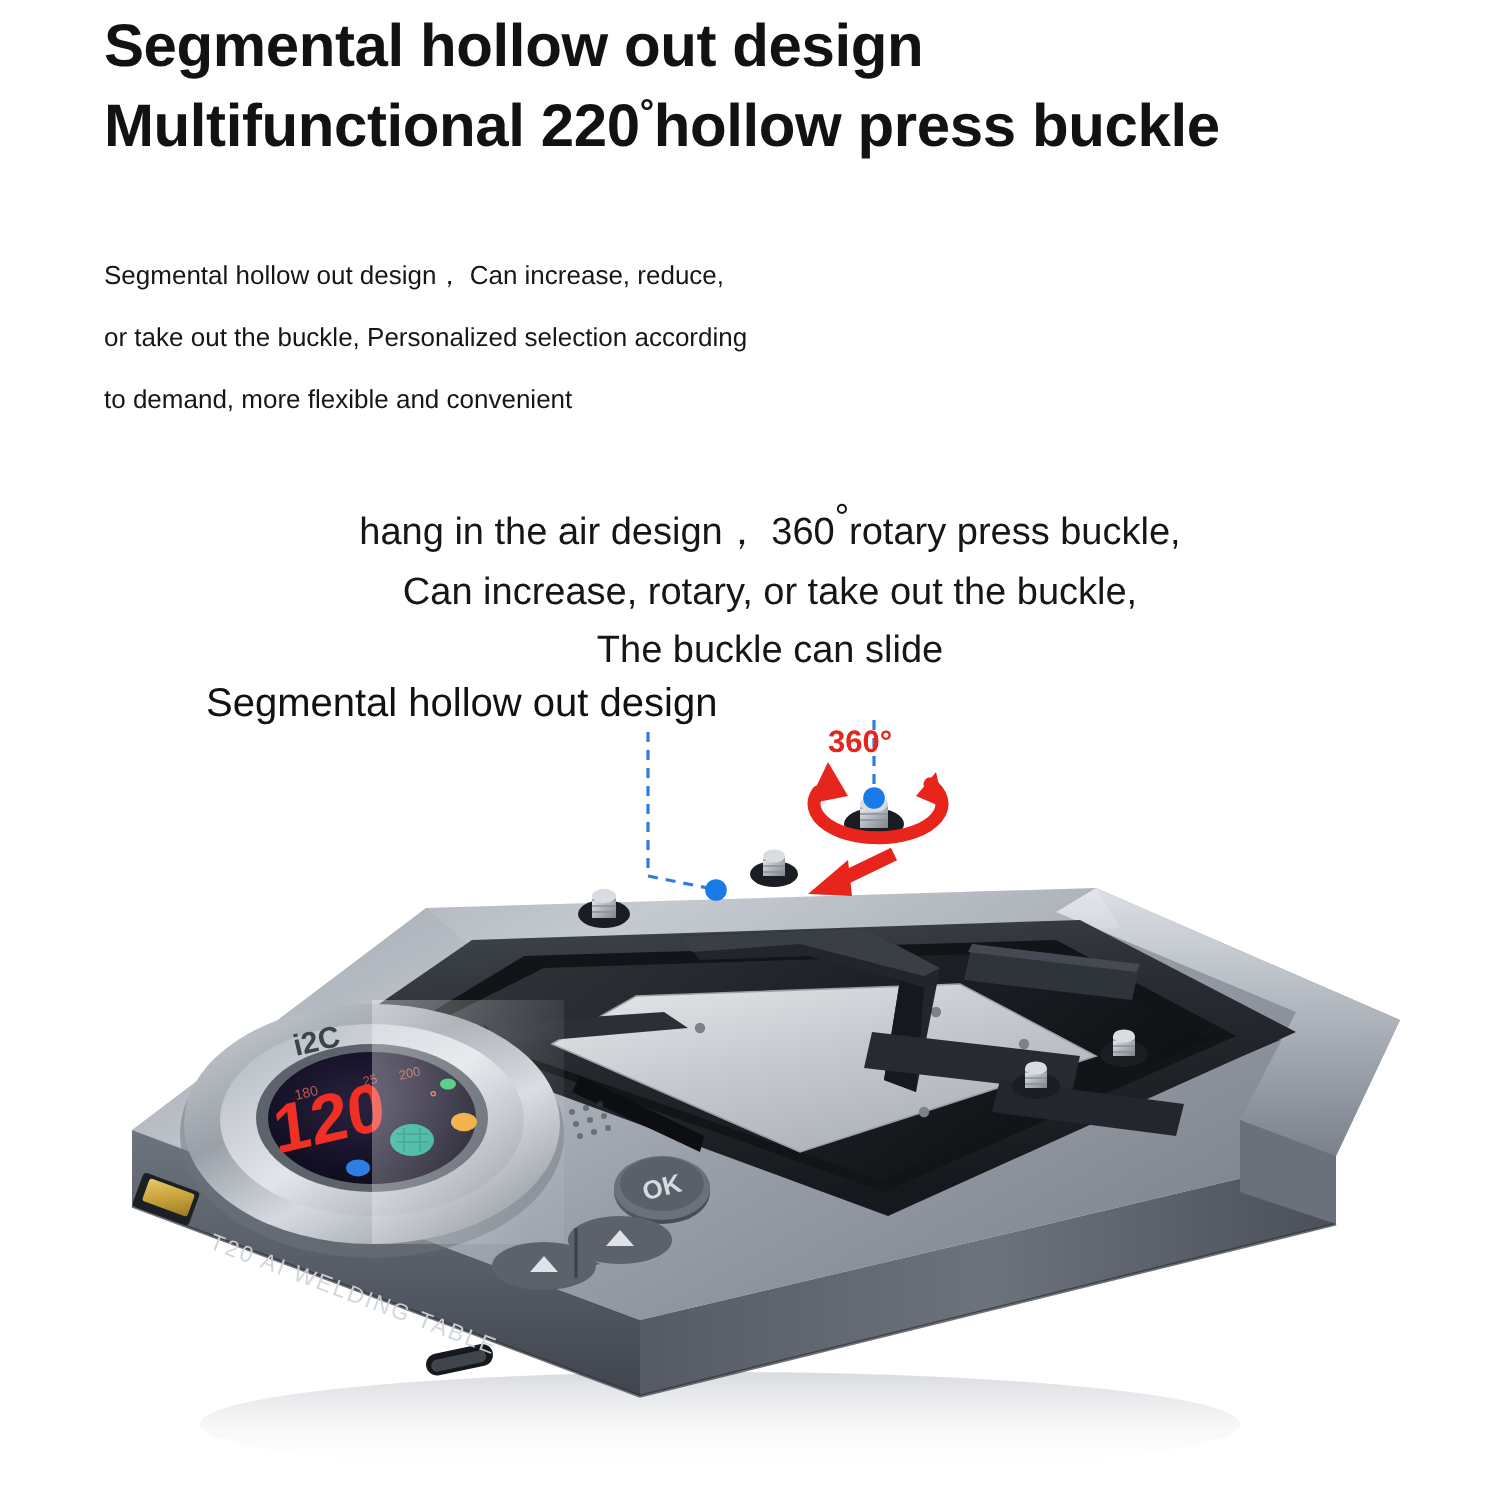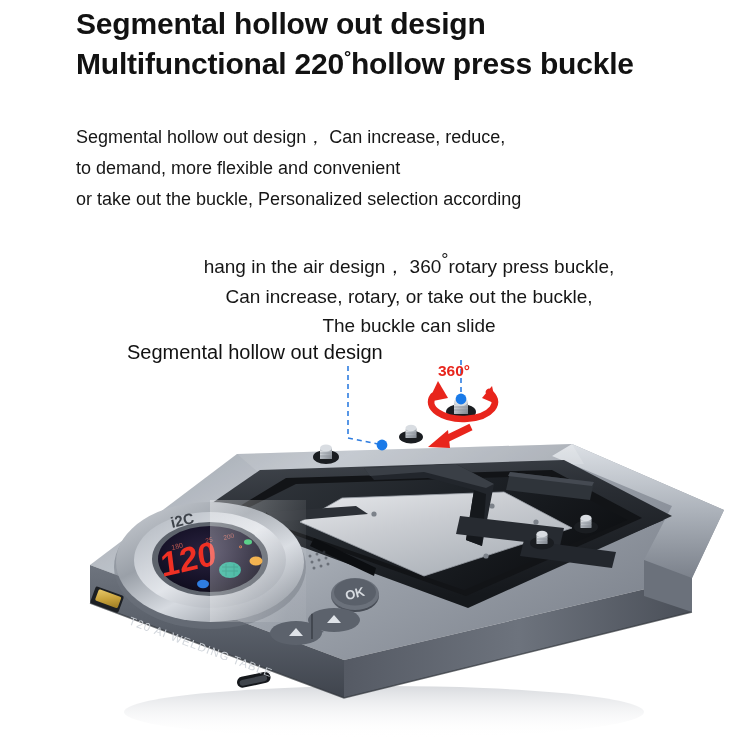--- a/index.html
+++ b/index.html
@@ -1,34 +1,34 @@
 <!DOCTYPE html>
 <html><head>
 <meta charset="utf-8">
 <style>
   html,body{margin:0;padding:0;}
   body{
     width:750px;height:750px;background:#ffffff;
     font-family:"Liberation Sans","DejaVu Sans",sans-serif;
     color:#000;overflow:hidden;position:relative;
   }
-  .page{position:relative;width:630px;height:750px;margin-left:24px;}
+  .page{position:relative;width:630px;height:750px;}
 
   
   .headline{
     position:absolute;left:52px;top:4px;width:690px;
     font-size:30px;line-height:40px;font-weight:600;
     letter-spacing:-0.2px;color:#121212;
   }
   .headline .ln{display:block;white-space:nowrap;}
   .deg{font-size:18px;vertical-align:super;line-height:0;}
 
   .para{
     position:absolute;left:52px;top:122px;width:680px;
-    font-size:18px;line-height:31px;color:#161616;
+    font-size:13px;line-height:31px;color:#161616;
   }
   .para .ln{display:block;white-space:nowrap;}
 
   .center-block{
     position:absolute;left:150px;top:252px;width:470px;
     text-align:center;font-size:19px;line-height:29.5px;color:#161616;
   }
   .center-block .ln{display:block;white-space:nowrap;}
 
   .callout-label{
@@ -47,22 +47,22 @@
 
 <div class="page">
 
   <div class="headline">
     <span class="ln">Segmental hollow out design</span>
     <span class="ln"><span>Multifunctional 220</span><span class="deg">°</span><span>hollow press buckle</span></span>
   </div>
 
   <div class="para">
     <span class="ln">Segmental hollow out design， Can increase, reduce,</span>
+    <span class="ln">or take out the buckle, Personalized selection according</span>
     <span class="ln">to demand, more flexible and convenient</span>
-    <span class="ln">or take out the buckle, Personalized selection according</span>
   </div>
 
   <div class="center-block">
     <span class="ln"><span>hang in the air design， 360</span><span class="deg">°</span><span>rotary press buckle,</span></span>
     <span class="ln">Can increase, rotary, or take out the buckle,</span>
     <span class="ln">The buckle can slide</span>
   </div>
 
   <div class="callout-label">Segmental hollow out design</div>
 

